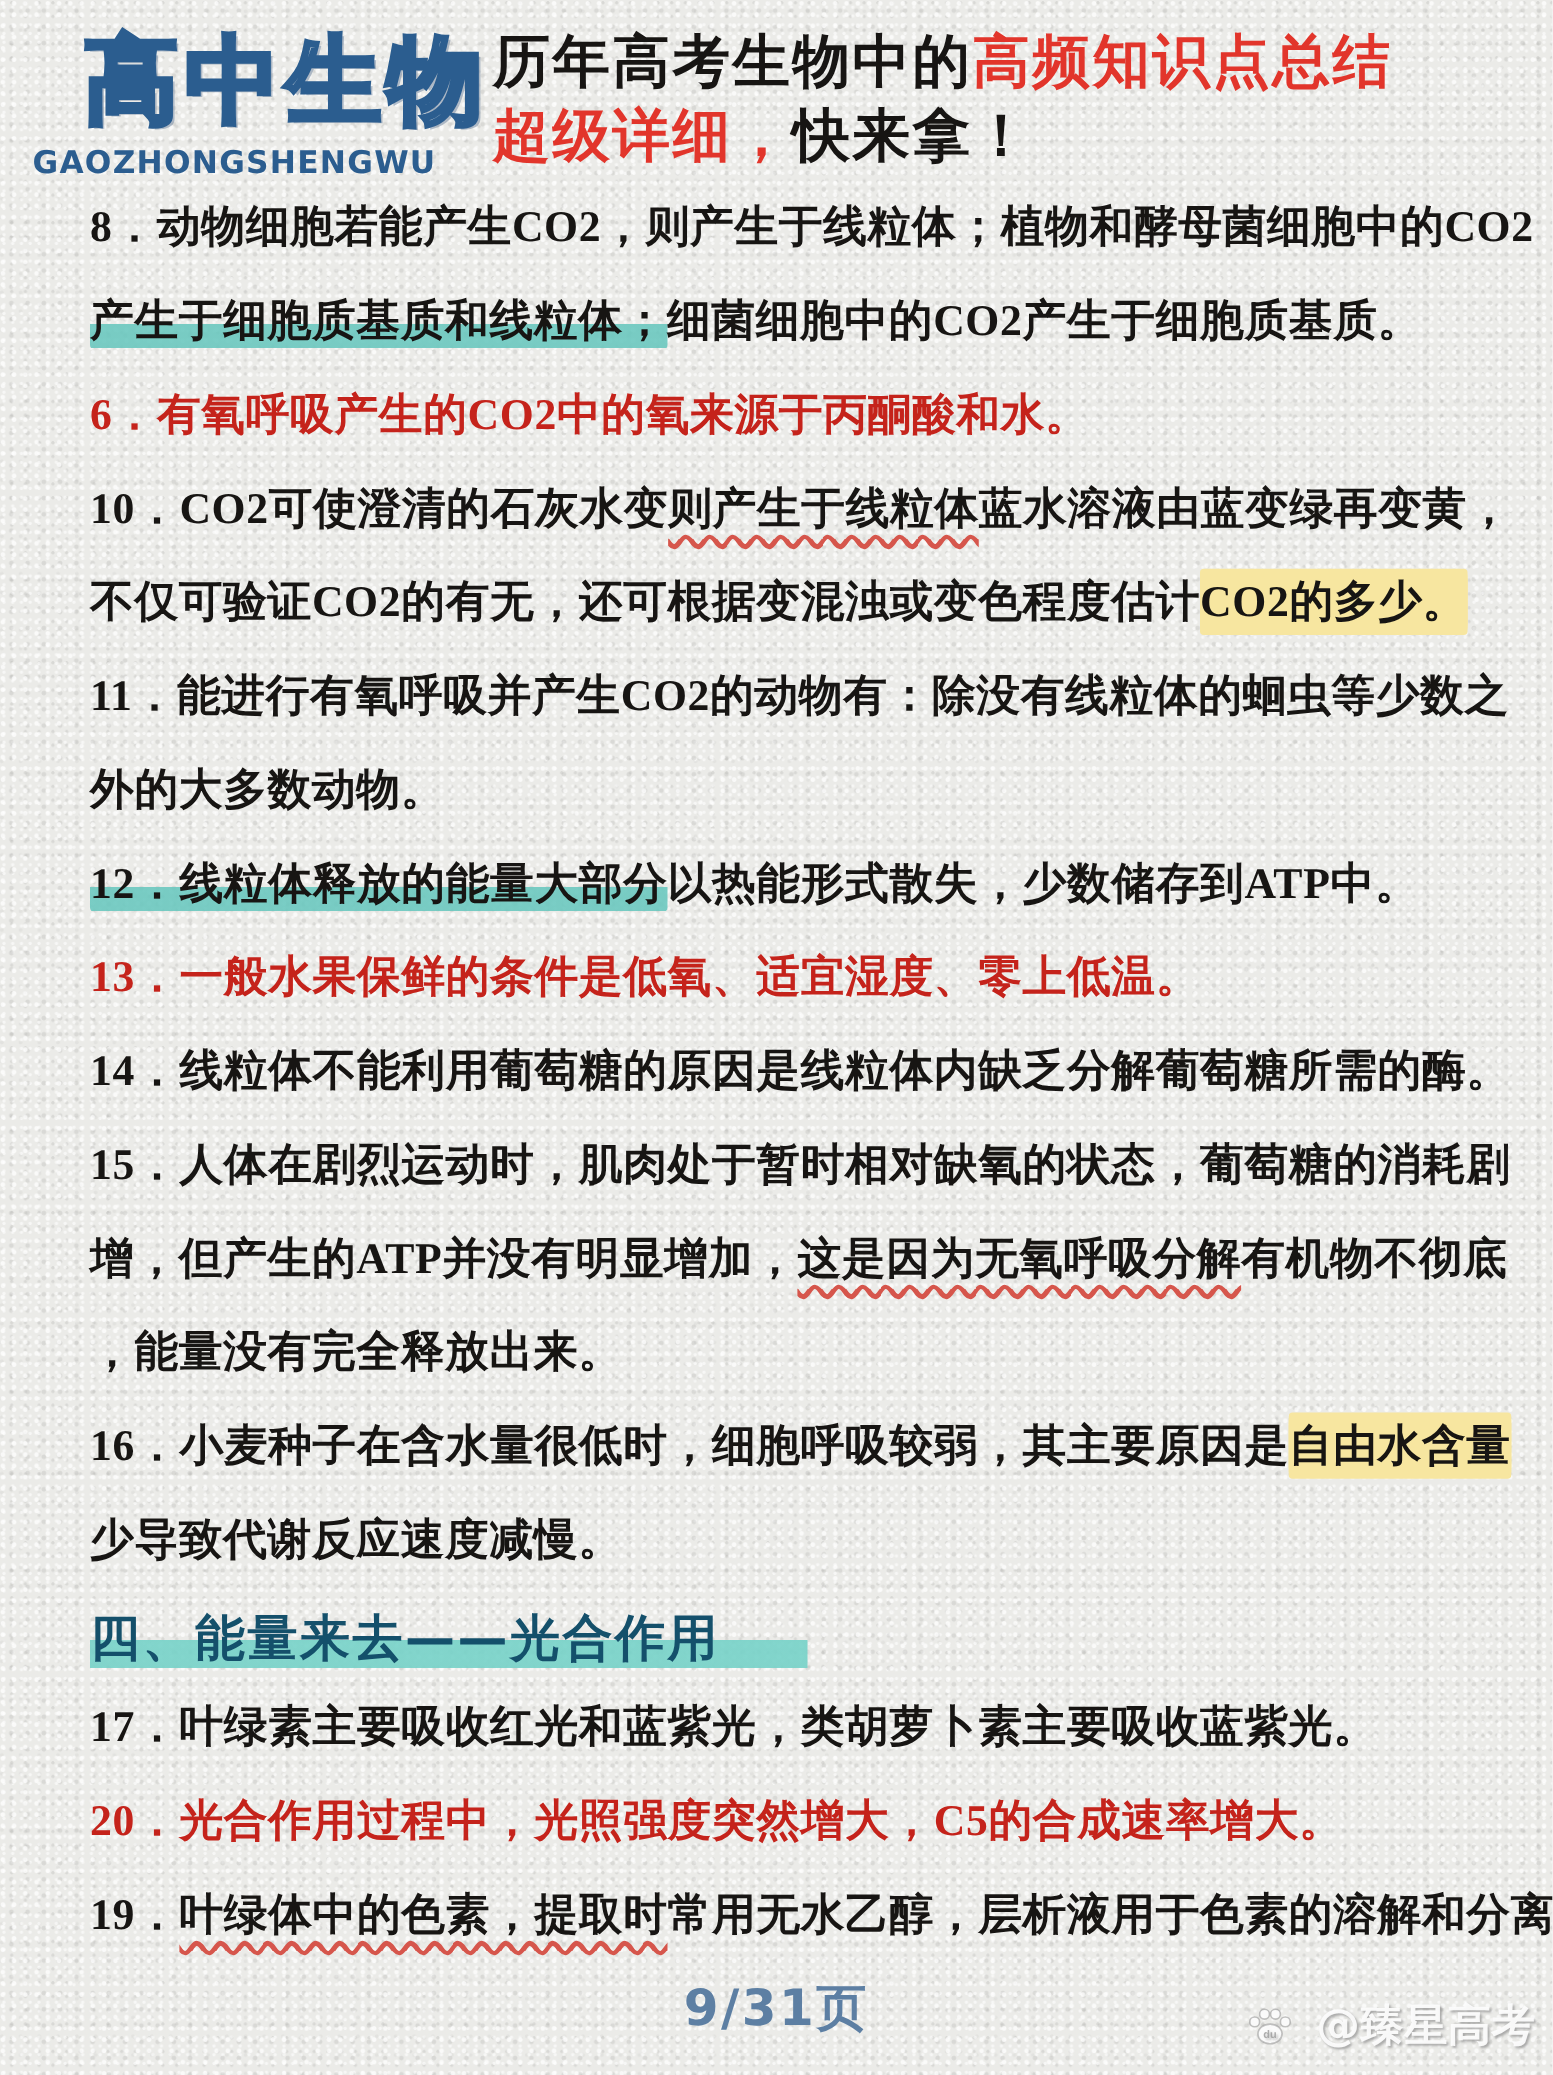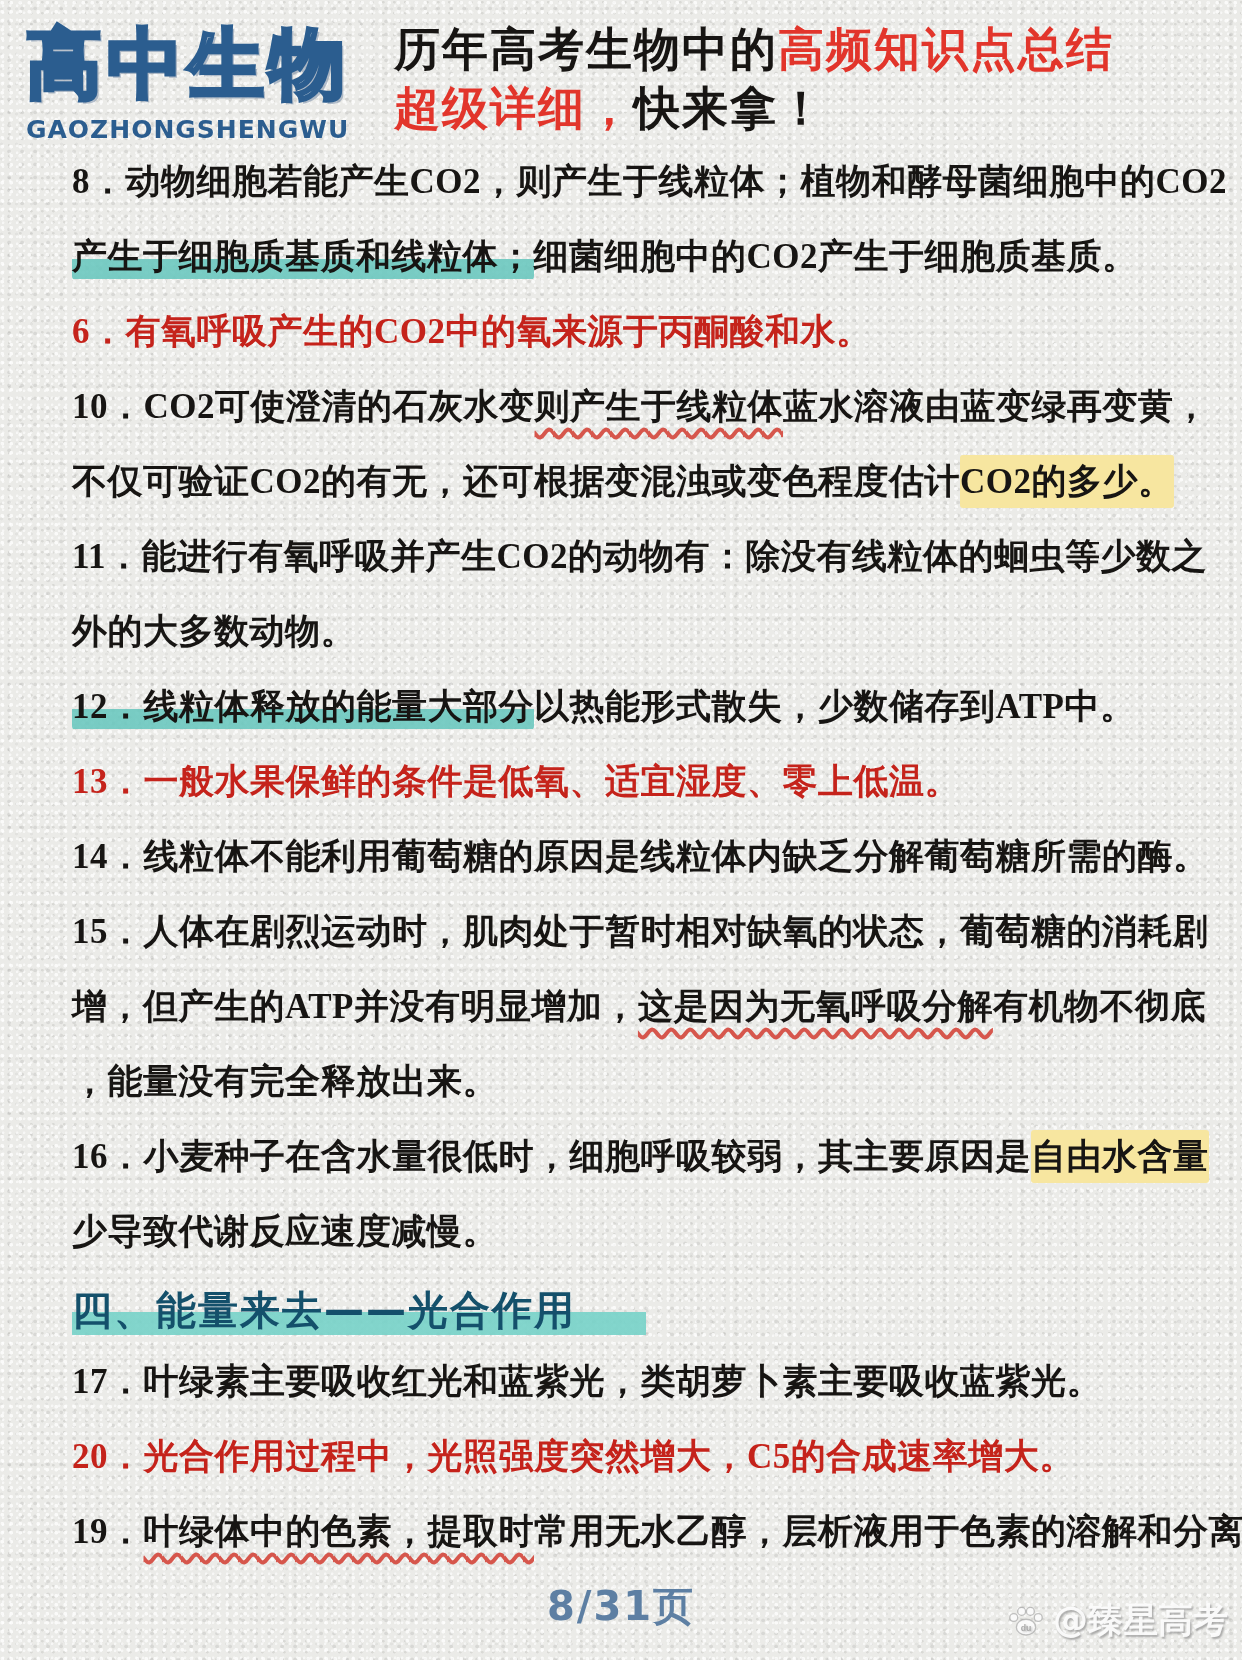--- a/index.html
+++ b/index.html
@@ -21,20 +21,21 @@
   
   .top{position:absolute;top:14px;left:26px;right:24px;display:flex;}
   .logo-block{width:368px;flex:0 0 auto;padding-top:8px;}
   .logo-title{
     font-family:"DejaVu Sans","Liberation Sans",sans-serif;
     font-weight:900;font-size:76px;line-height:1.1;letter-spacing:5px;
     color:#f0f1ef;
     -webkit-text-stroke:3.5px #2b5d8f;
     text-shadow:3px 3px 0 rgba(120,140,165,.55);
     white-space:nowrap;
+    margin-left:41px;
   }
   .logo-subtitle{
     font-family:"DejaVu Sans","Liberation Sans",sans-serif;
     font-weight:800;font-size:25px;letter-spacing:1px;color:#2b5d8f;margin-top:9px;
   }
   .header-right{flex:1;text-align:left;padding-top:6px;
     font-family:"DejaVu Sans","Liberation Sans",sans-serif;font-weight:900;}
   .header-line{font-size:46px;line-height:1.28;letter-spacing:2px;white-space:nowrap;}
   .header-line .seg.dark{color:#171513;}
   .header-line .seg.red{color:#e2352b;}
@@ -74,21 +75,21 @@
   }
 
   
   .page-num{
     position:absolute;left:0;right:0;bottom:26px;text-align:center;
     font-family:"DejaVu Sans","Liberation Sans",sans-serif;
     font-weight:900;font-size:40px;letter-spacing:2px;color:#5d7fa3;
   }
   .watermark{
     position:absolute;right:14px;bottom:16px;
-    display:flex;align-items:center;gap:6px;
+    display:flex;align-items:center;gap:16px;
     font-family:"DejaVu Sans","Liberation Sans",sans-serif;
     font-weight:700;font-size:35px;color:rgba(252,252,252,.95);
     text-shadow:1.5px 1.5px 2px rgba(140,140,140,.7);
   }
   .paw{width:42px;height:42px;flex:0 0 auto;opacity:.95;}
 </style>
 </head>
 <body>
 
 <div class="page">
@@ -167,21 +168,21 @@
       <div class="line red">
         <span class="seg plain">20．光合作用过程中，光照强度突然增大，C5的合成速率增大。</span>
       </div>
       <div class="line body">
         <span class="seg plain">19．</span>
         <span class="seg wavy">叶绿体中的色素，提取时</span>
         <span class="seg plain">常用无水乙醇，层析液用于色素的溶解和分离。</span>
       </div>
     </div>
 
-  <div class="page-num">8/31页</div>
+  <div class="page-num">9/31页</div>
 
   <div class="watermark">
     <svg class="paw" viewBox="0 0 48 48">
       <g fill="rgba(252,252,252,.95)" stroke="rgba(150,150,150,.6)" stroke-width="1.5">
         <ellipse cx="24" cy="31" rx="11" ry="9"></ellipse>
         <circle cx="10" cy="20" r="4.5"></circle>
         <circle cx="19" cy="13" r="4.5"></circle>
         <circle cx="29" cy="13" r="4.5"></circle>
         <circle cx="38" cy="20" r="4.5"></circle>
       </g>

